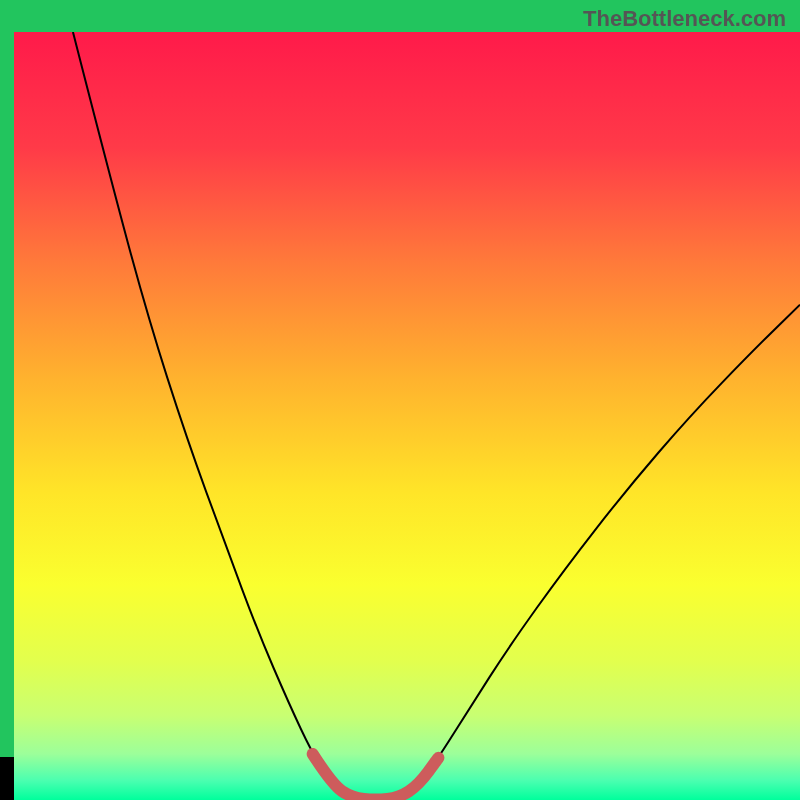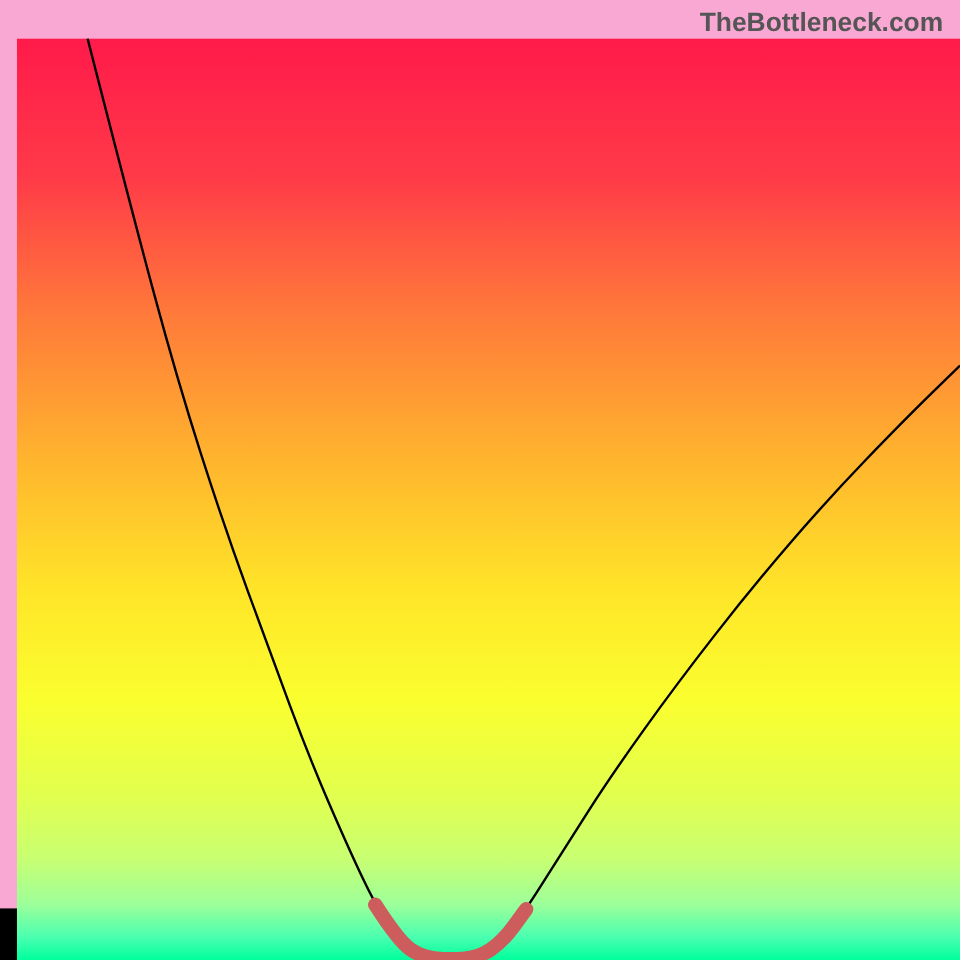--- a/index.html
+++ b/index.html
@@ -7,21 +7,21 @@
     padding: 0;
     width: 800px;
     height: 800px;
     background: #000;
     overflow: hidden;
   }
   .frame {
     position: relative;
     width: 800px;
     height: 757px;
-    background: #f9a8d4;
+    background: #22c55e;
   }
   .watermark {
     position: absolute;
     top: 6px;
     right: 14px;
     font-family: Arial, Helvetica, sans-serif;
     font-size: 22px;
     font-weight: 600;
     color: #555;
     letter-spacing: 0px;

